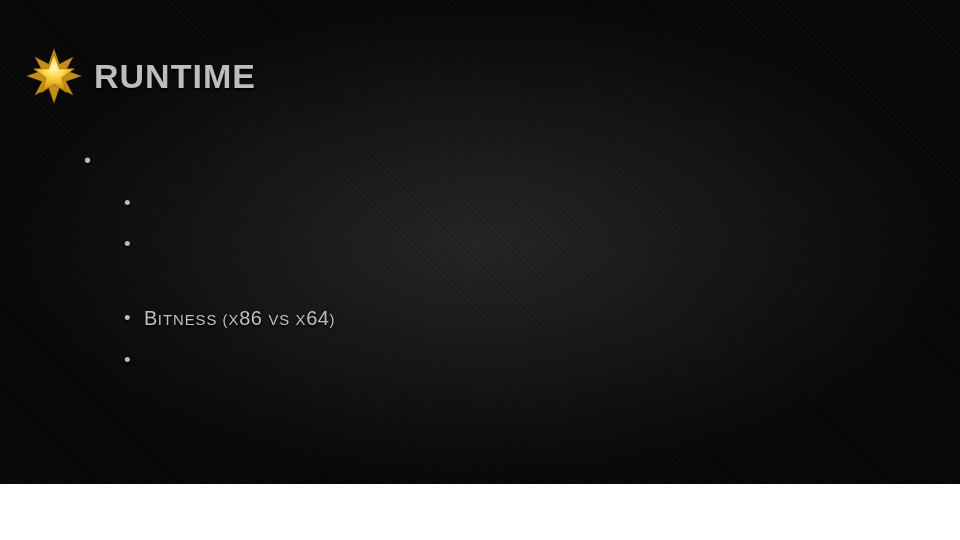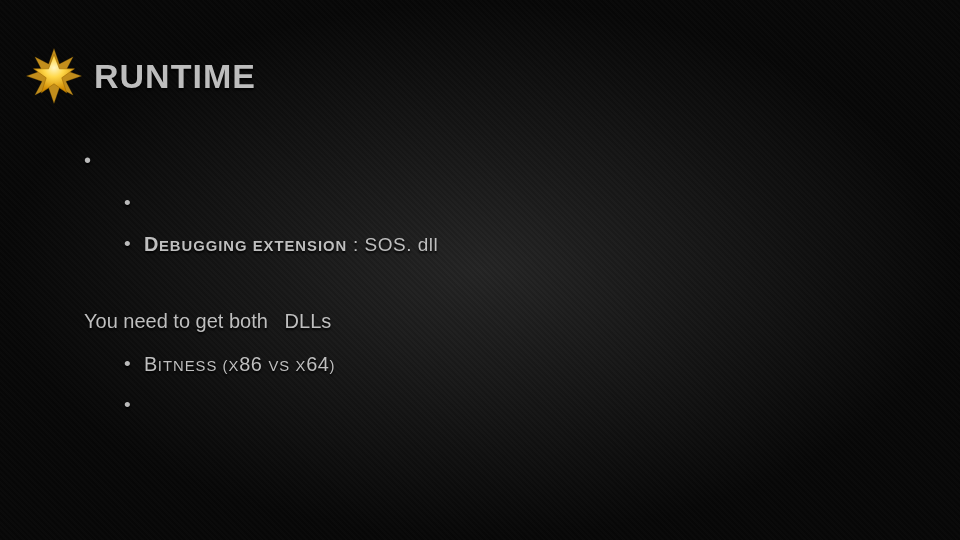--- a/index.html
+++ b/index.html
@@ -5,21 +5,21 @@
   html, body {
     margin: 0;
     padding: 0;
     width: 960px;
     height: 540px;
     overflow: hidden;
     font-family: Arial, Helvetica, sans-serif;
   }
   .slide {
     width: 960px;
-    height: 540px;
+    height: 484px;
     background:
       radial-gradient(ellipse at center, rgba(60,60,60,0.4) 0%, rgba(0,0,0,0.6) 70%),
       repeating-linear-gradient(45deg, #1a1a1a 0px, #1a1a1a 2px, #121212 2px, #121212 4px),
       #111;
     position: relative;
     color: #bfbfbf;
   }
   .title-row {
     position: absolute;
     top: 46px;
@@ -118,32 +118,24 @@
     <div class="b1">
       <div class="bullet-dot">•</div>
     </div>
 
     <div class="b2">
       <div class="bullet-dot">•</div>
     </div>
 
     <div class="b2">
       <div class="bullet-dot">•</div>
-      <div class="sc">
-        <b>
-          <span class="cap">D</span><span class="rest">EBUGGING EXTENSION</span>
-        </b><span>: SOS. dll</span>
-      </div>
     </div>
 
     <div class="gap"></div>
 
-    <div class="need">
-      <span>You need to get both</span>&nbsp;&nbsp;&nbsp;<span>DLLs</span>
-    </div>
 
     <div class="b2">
       <div class="bullet-dot">•</div>
       <div class="sc">
         <span class="cap">B</span><span class="rest">ITNESS </span><span class="rest">(</span><span class="rest">X</span><span class="cap">86 </span><span class="rest">VS </span><span class="rest">X</span><span class="cap">64</span><span class="rest">)</span>
       </div>
     </div>
 
     <div class="b2">
       <div class="bullet-dot">•</div>

